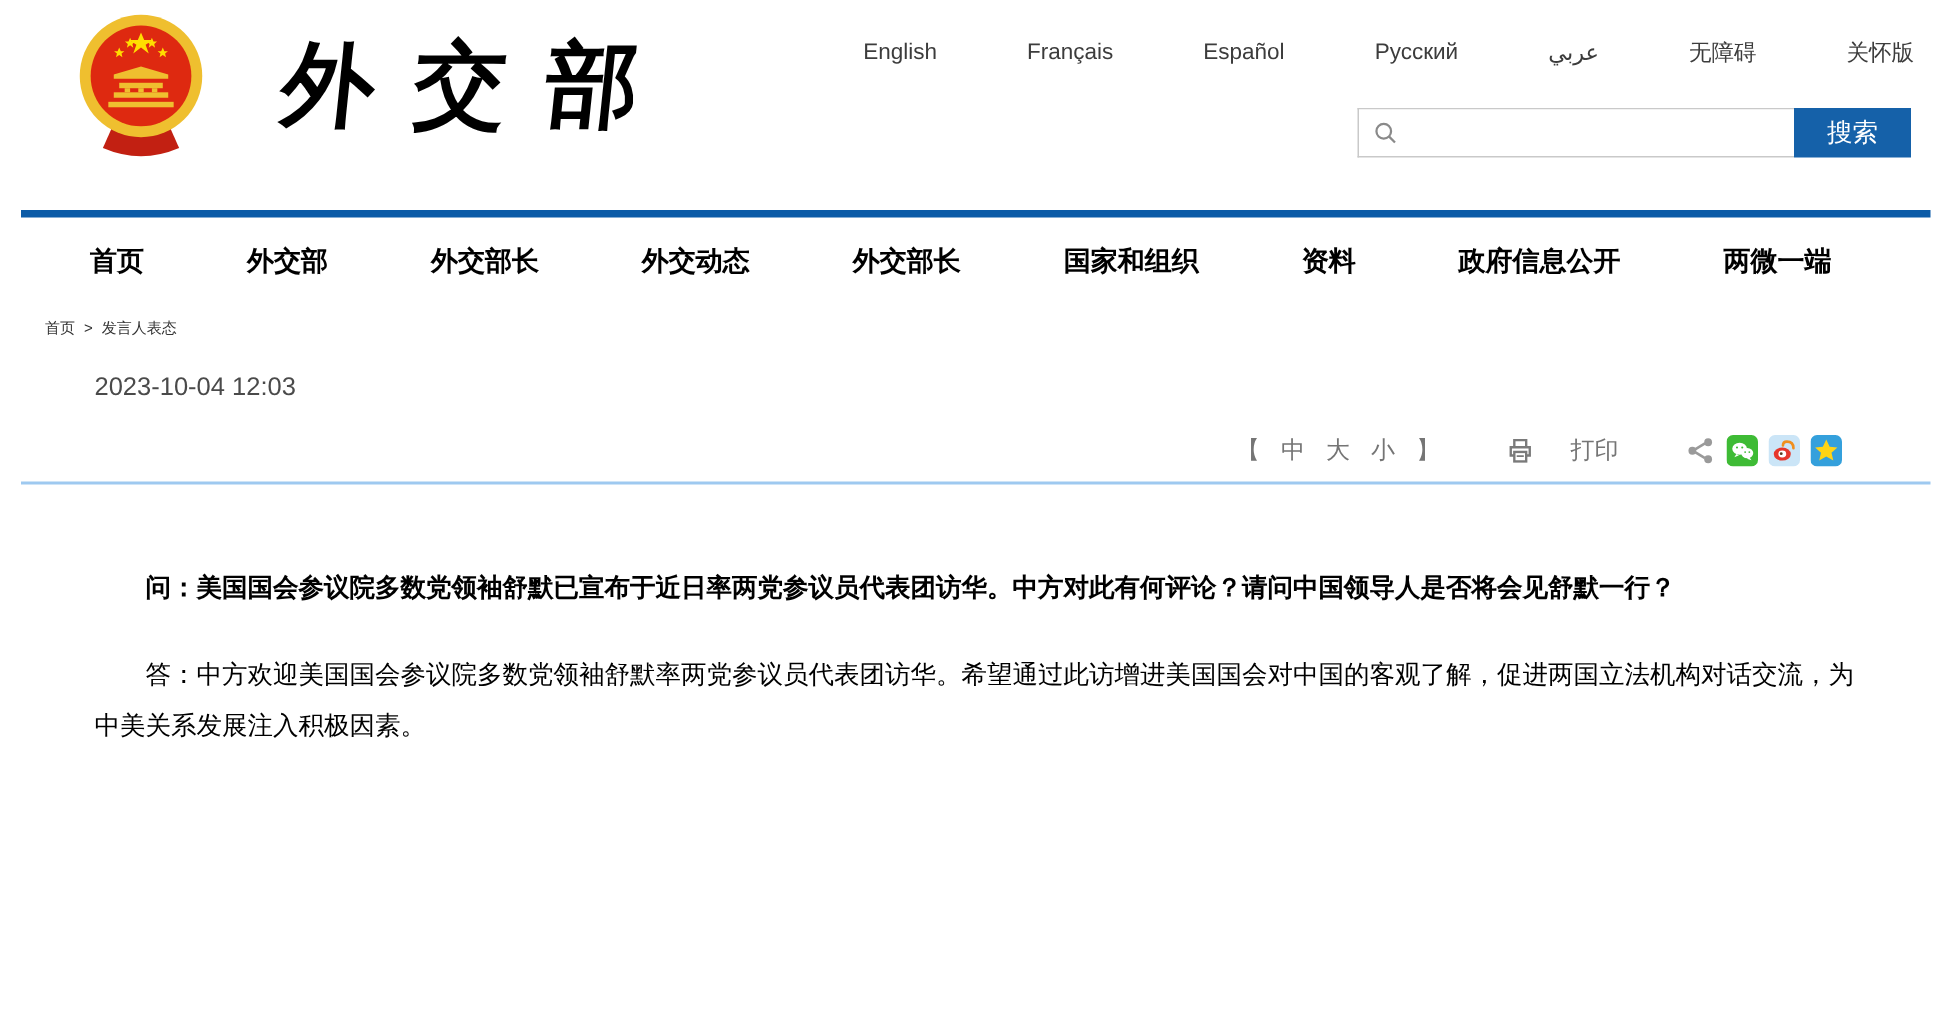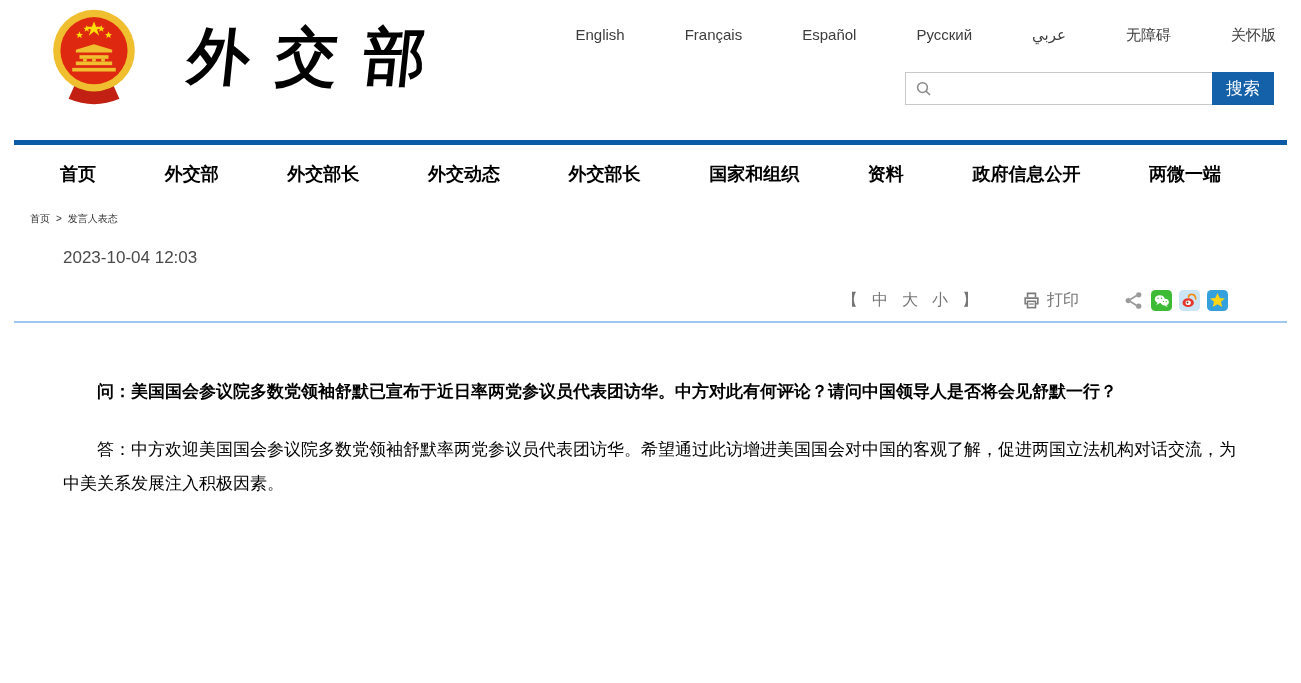--- a/index.html
+++ b/index.html
@@ -26,21 +26,21 @@
   }
   .search-input-wrap {
     position: relative; flex: 1; border: 1px solid #c9c9c9; border-right: none; background: #fff;
   }
   .search-input-wrap svg { position: absolute; left: 9px; top: 7px; }
   .search-input {
     width: 100%; height: 100%; border: none; outline: none;
     padding: 0 8px 0 32px; font-size: 14px; font-family: inherit;
   }
   .search-btn {
-    width: 62px; height: 33px; border: none; background: #1561A9; color: #fff;
+    width: 78px; height: 33px; border: none; background: #1561A9; color: #fff;
     font-size: 17px; cursor: pointer; font-family: inherit;
   }
 
   
   .nav-line { margin: 0 14px; border-top: 5px solid #0B5BA7; }
   .nav {
     display: flex; justify-content: space-between;
     padding: 17px 80px 14px 60px; 
   }
   .nav a {
@@ -60,21 +60,21 @@
     font-size: 32px; font-weight: 400; color: #141414; line-height: 1.4;
   }
   .article-date { margin-top: 22px; text-align: left; font-size: 17px; color: #4a4a4a; }
   .toolbar {
     margin-top: 22px; display: flex; justify-content: flex-end; align-items: center;
     gap: 10px; font-size: 16px; color: #757575; padding-right: 10px;
   }
   .font-size-ctrl { display: flex; gap: 14px; align-items: center; margin-right: 34px; }
   .font-size-ctrl span { cursor: pointer; }
   .font-size-ctrl .bracket { cursor: default; }
-  .print-ctrl { display: flex; align-items: center; gap: 6px; margin-right: 34px; cursor: pointer; }
+  .print-ctrl { display: flex; align-items: center; gap: 24px; margin-right: 34px; cursor: pointer; }
   .share-group { display: flex; align-items: center; gap: 7px; }
   .share-group .sicon { width: 21px; height: 21px; cursor: pointer; display: block; }
   .divider { margin: 10px 14px 0 14px; border-top: 2px solid #9EC9F0; }
 
   .article-body { margin-top: 52px; font-size: 17px; line-height: 34px; color: #000; }
   .article-body p { text-indent: 2em; margin-bottom: 24px; }
   .article-body p.q { font-weight: bold; }
 </style>
 </head>
 <body>

